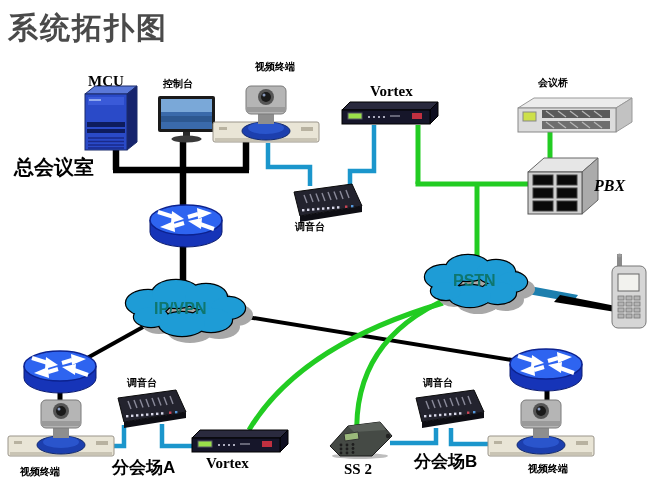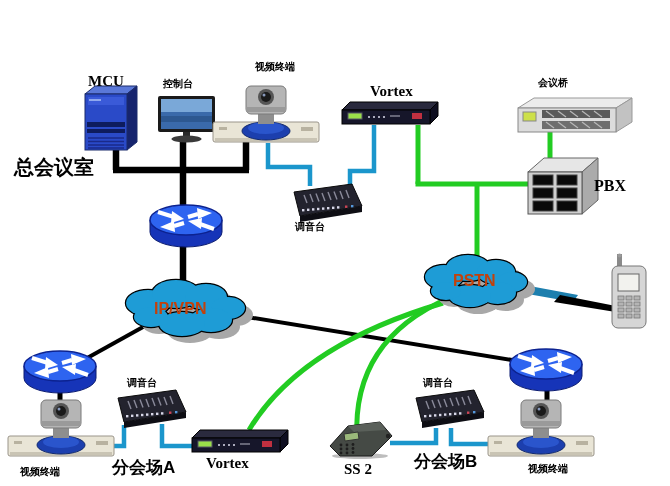--- a/index.html
+++ b/index.html
@@ -4,21 +4,21 @@
 <style>
   html,body{margin:0;padding:0;background:#fff;}
   #stage{position:relative;width:670px;height:486px;background:#ffffff;overflow:hidden;
          font-family:"Liberation Sans",sans-serif;}
   #net-svg{position:absolute;left:0;top:0;}
   .lbl{position:absolute;white-space:nowrap;color:#000;font-weight:bold;font-size:10px;line-height:1.1;}
   .lbl.latin{font-family:"Liberation Serif",serif;font-weight:bold;font-size:15px;}
   .title{position:absolute;left:8px;top:8px;font-size:30px;font-weight:bold;color:#4a4a4a;letter-spacing:2px;}
   .big{font-size:17px;}
   .mid{font-size:20px;}
-  .cloudlbl{color:#c2410c;font-size:16px;}
+  .cloudlbl{color:#0f766e;font-size:16px;}
 </style>
 </head>
 <body>
 
 <div id="stage">
 
 <svg id="net-svg" width="670" height="486" viewBox="0 0 670 486">
   <defs>
 
     <g id="def-router">
@@ -318,30 +318,31 @@
           <circle cx="19" cy="29" r="1.4"></circle>
           <circle cx="25" cy="28.5" r="1.4"></circle>
       <circle cx="13" cy="33" r="1.4"></circle>
           <circle cx="19" cy="33" r="1.4"></circle>
           <circle cx="25" cy="32.5" r="1.4"></circle>
     </g>
     <circle cx="60" cy="16" r="2.2" fill="#222"></circle>
   </g>
 </svg>
 
+<div class="title">系统拓扑图</div>
 
 <div class="lbl latin" style="left:88px;top:73px;">MCU</div>
 <div class="lbl" style="left:163px;top:78px;">控制台</div>
 <div class="lbl" style="left:255px;top:61px;">视频终端</div>
 <div class="lbl mid" style="left:14px;top:156px;">总会议室</div>
 <div class="lbl" style="left:295px;top:221px;">调音台</div>
 <div class="lbl latin" style="left:370px;top:83px;">Vortex</div>
 
 <div class="lbl" style="left:538px;top:77px;">会议桥</div>
-<div class="lbl latin" style="left:594px;top:177px;font-size:16px;">PBX</div>
+<div class="lbl latin" style="left:594px;top:177px;font-size:16px;font-style:italic;">PBX</div>
 <div class="lbl cloudlbl" style="left:453px;top:272px;">PSTN</div>
 
 <div class="lbl cloudlbl" style="left:154px;top:300px;">IP/VPN</div>
 
 <div class="lbl" style="left:20px;top:466px;">视频终端</div>
 <div class="lbl" style="left:127px;top:377px;">调音台</div>
 <div class="lbl big" style="left:112px;top:459px;">分会场A</div>
 <div class="lbl latin" style="left:206px;top:455px;">Vortex</div>
 
 <div class="lbl latin" style="left:344px;top:461px;">SS 2</div>

